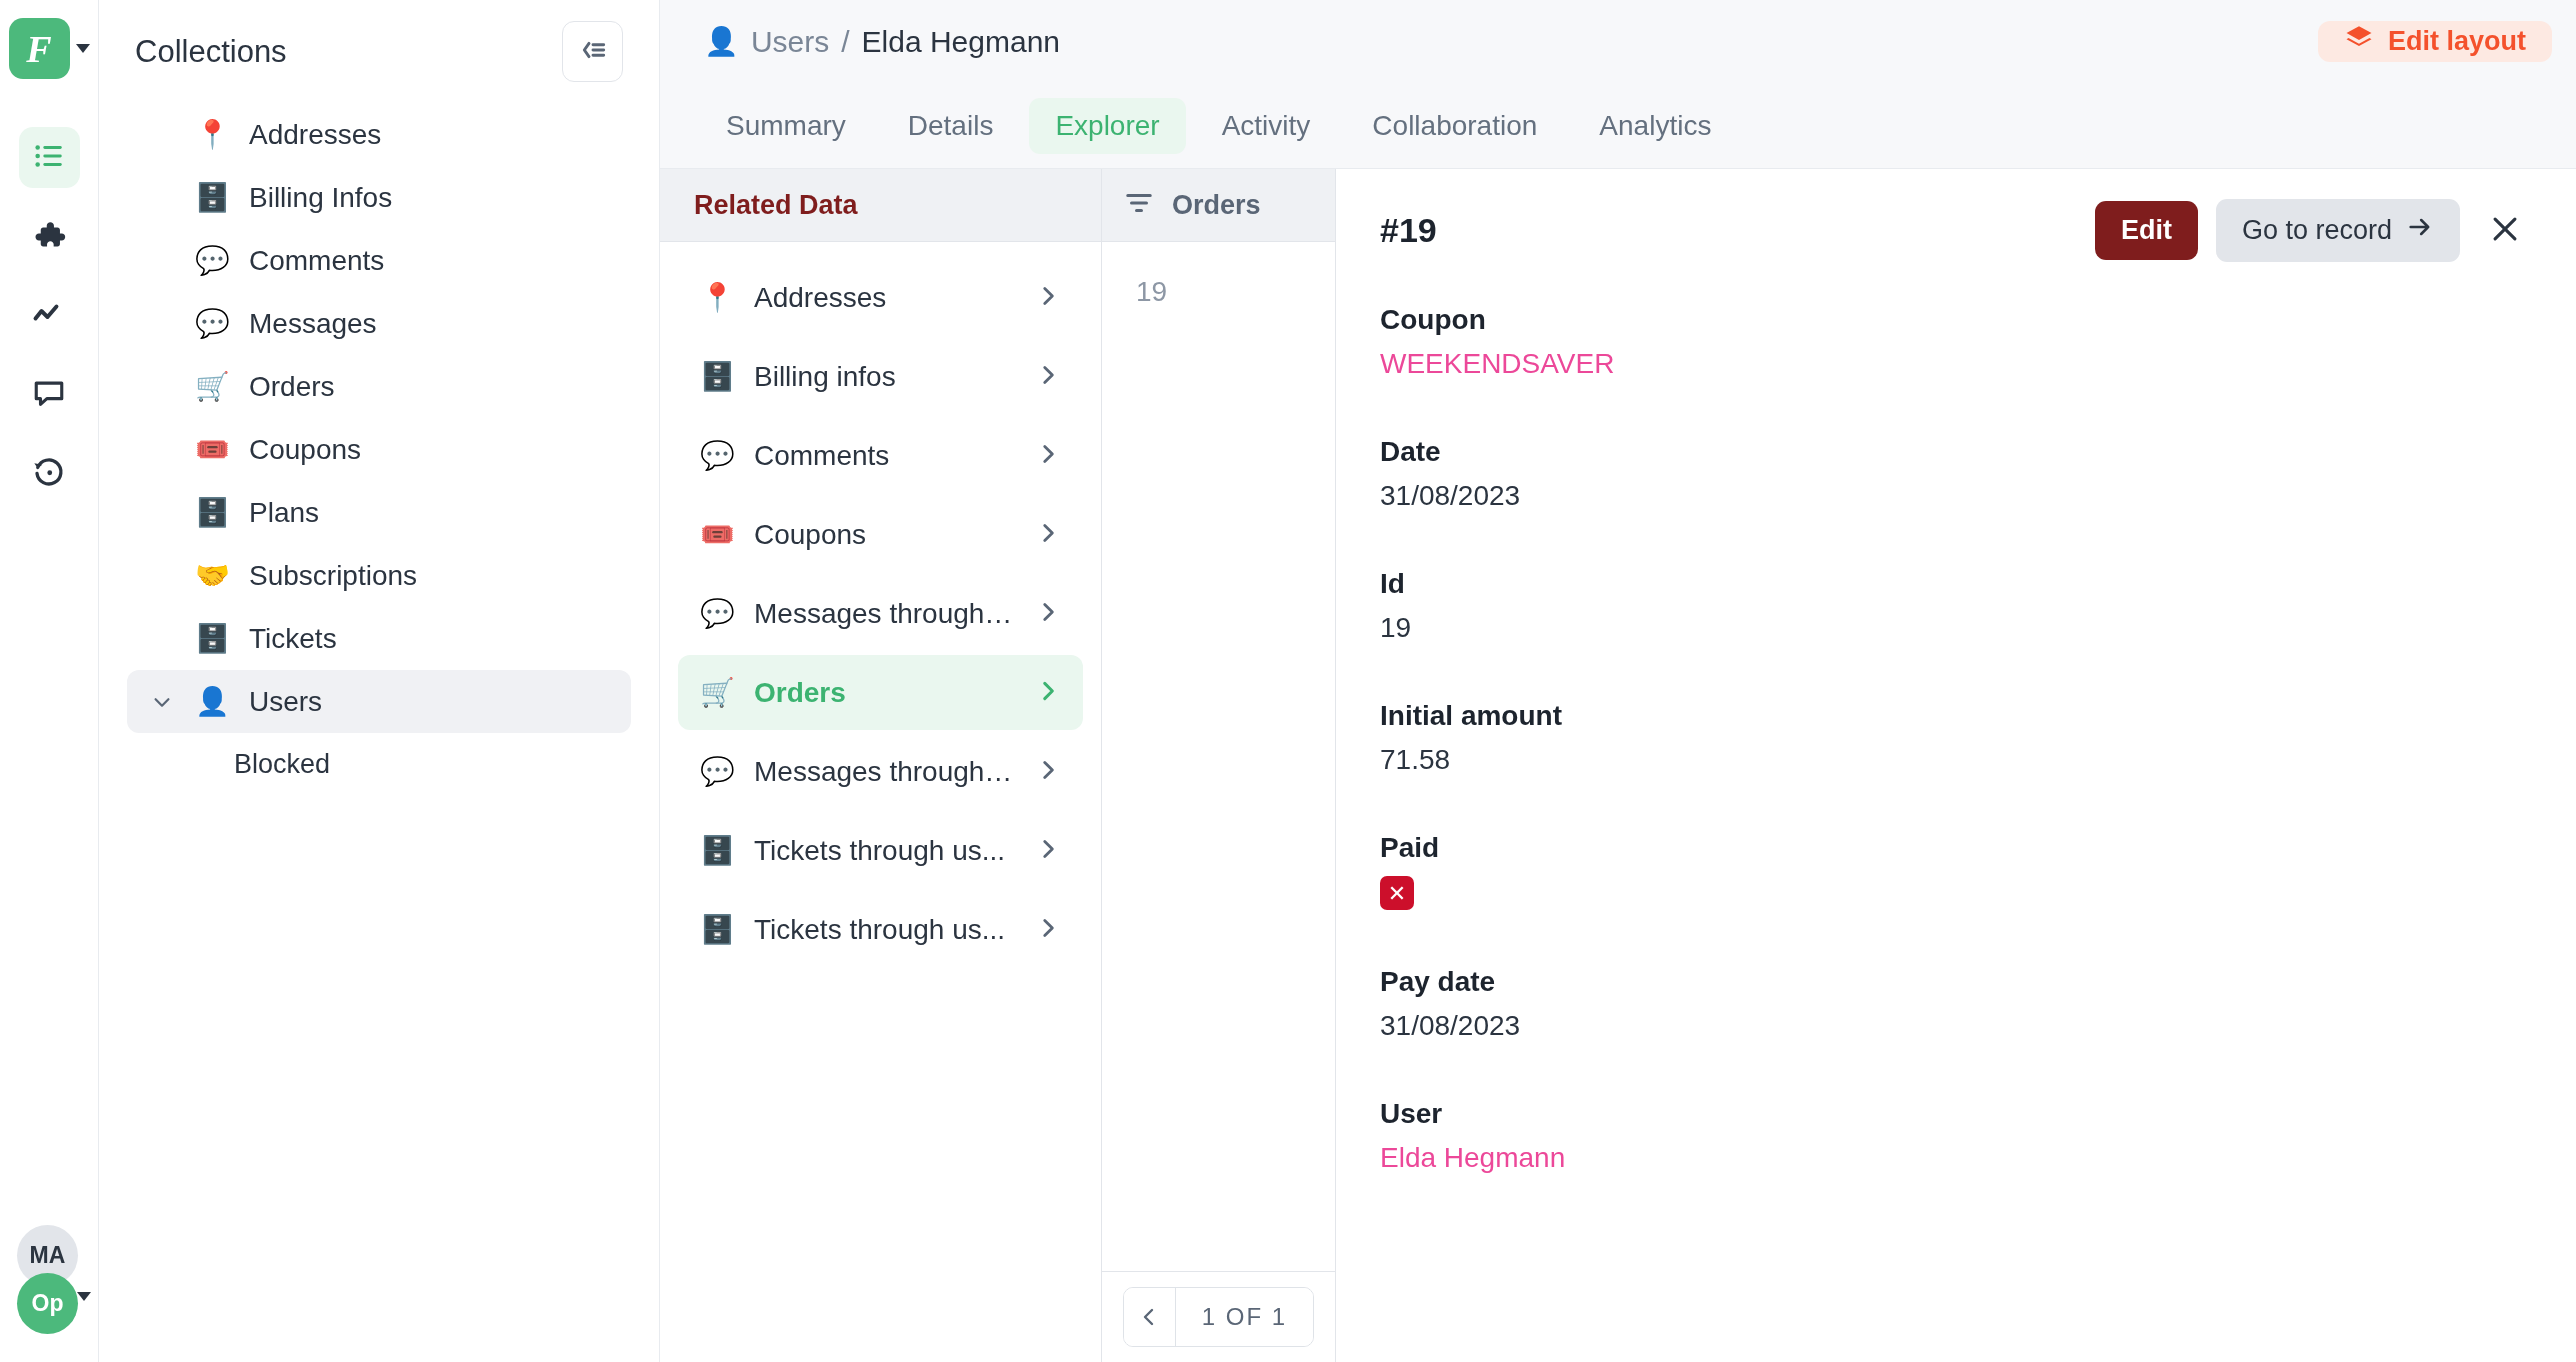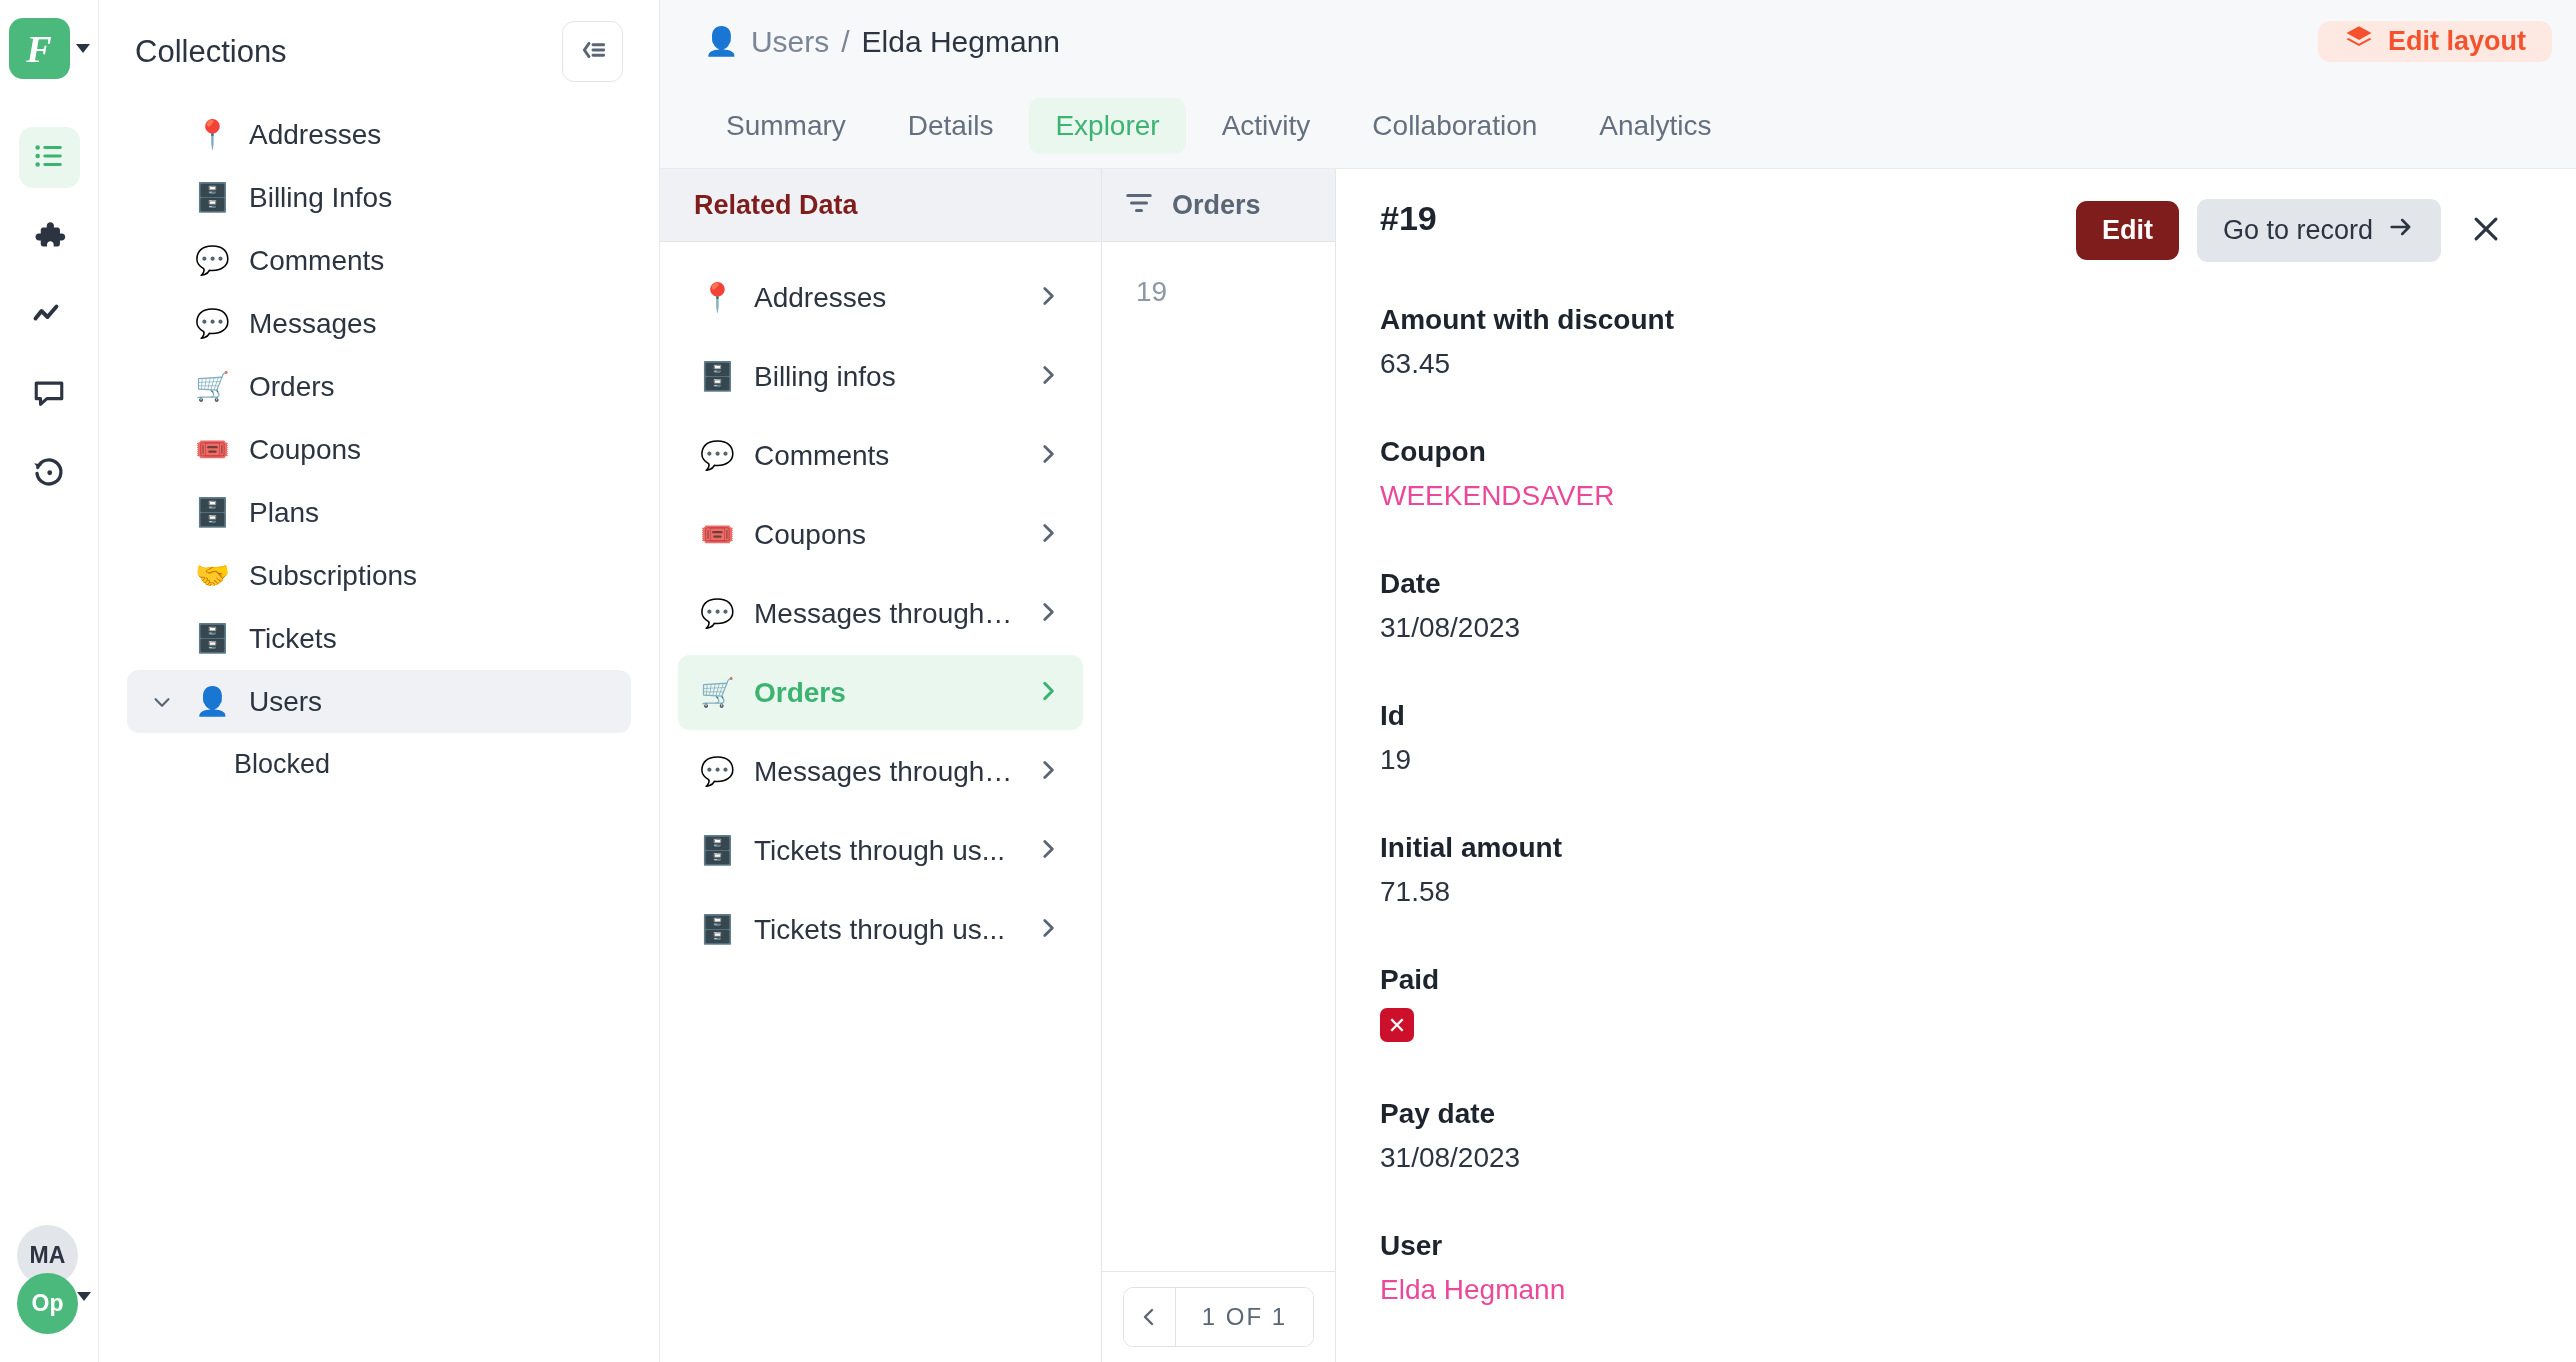--- a/index.html
+++ b/index.html
@@ -172,22 +172,22 @@
     background: #fff; border-right: 1px solid #dfe3e8; cursor: pointer;
   }
   .pager-label {
     padding: 0 26px; height: 58px; display: flex; align-items: center;
     font-size: 24px; color: #5a6676; letter-spacing: 2px; background: #fff;
   }
 
   
   .record { flex: 1; background: #fff; display: flex; flex-direction: column; min-width: 0; }
   .rec-head {
-    display: flex; justify-content: space-between;
-    padding: 30px 63px 22px 44px;
+    display: flex; align-items: center; justify-content: space-between;
+    padding: 30px 44px 22px 44px;
   }
   .rec-id { font-size: 34px; font-weight: 700; color: #1d242e; }
   .rec-actions { display: flex; align-items: center; gap: 18px; }
   .btn-edit {
     background: #7f1d1d; color: #fff; border: none; border-radius: 11px;
     padding: 14px 26px; font-size: 27px; font-weight: 600; cursor: pointer;
     font-family: "Liberation Sans", sans-serif;
   }
   .btn-goto {
     background: #e2e5ea; color: #2b3440; border: none; border-radius: 11px;
@@ -523,24 +523,20 @@
                 <svg width="34" height="34" viewBox="0 0 24 24" fill="none" stroke="#2b3440" stroke-width="2.2" stroke-linecap="round">
                     <path d="M5 5l14 14M19 5L5 19"></path>
                   </svg>
               </span>
             </button>
           </div>
         </div>
 
         <div class="rec-body">
           <div class="field">
-            <div class="field-label">Amount with discount</div>
-            <div class="field-value">63.45</div>
-          </div>
-          <div class="field">
             <div class="field-label">Coupon</div>
             <div class="field-value link">WEEKENDSAVER</div>
           </div>
           <div class="field">
             <div class="field-label">Date</div>
             <div class="field-value">31/08/2023</div>
           </div>
           <div class="field">
             <div class="field-label">Id</div>
             <div class="field-value">19</div>

